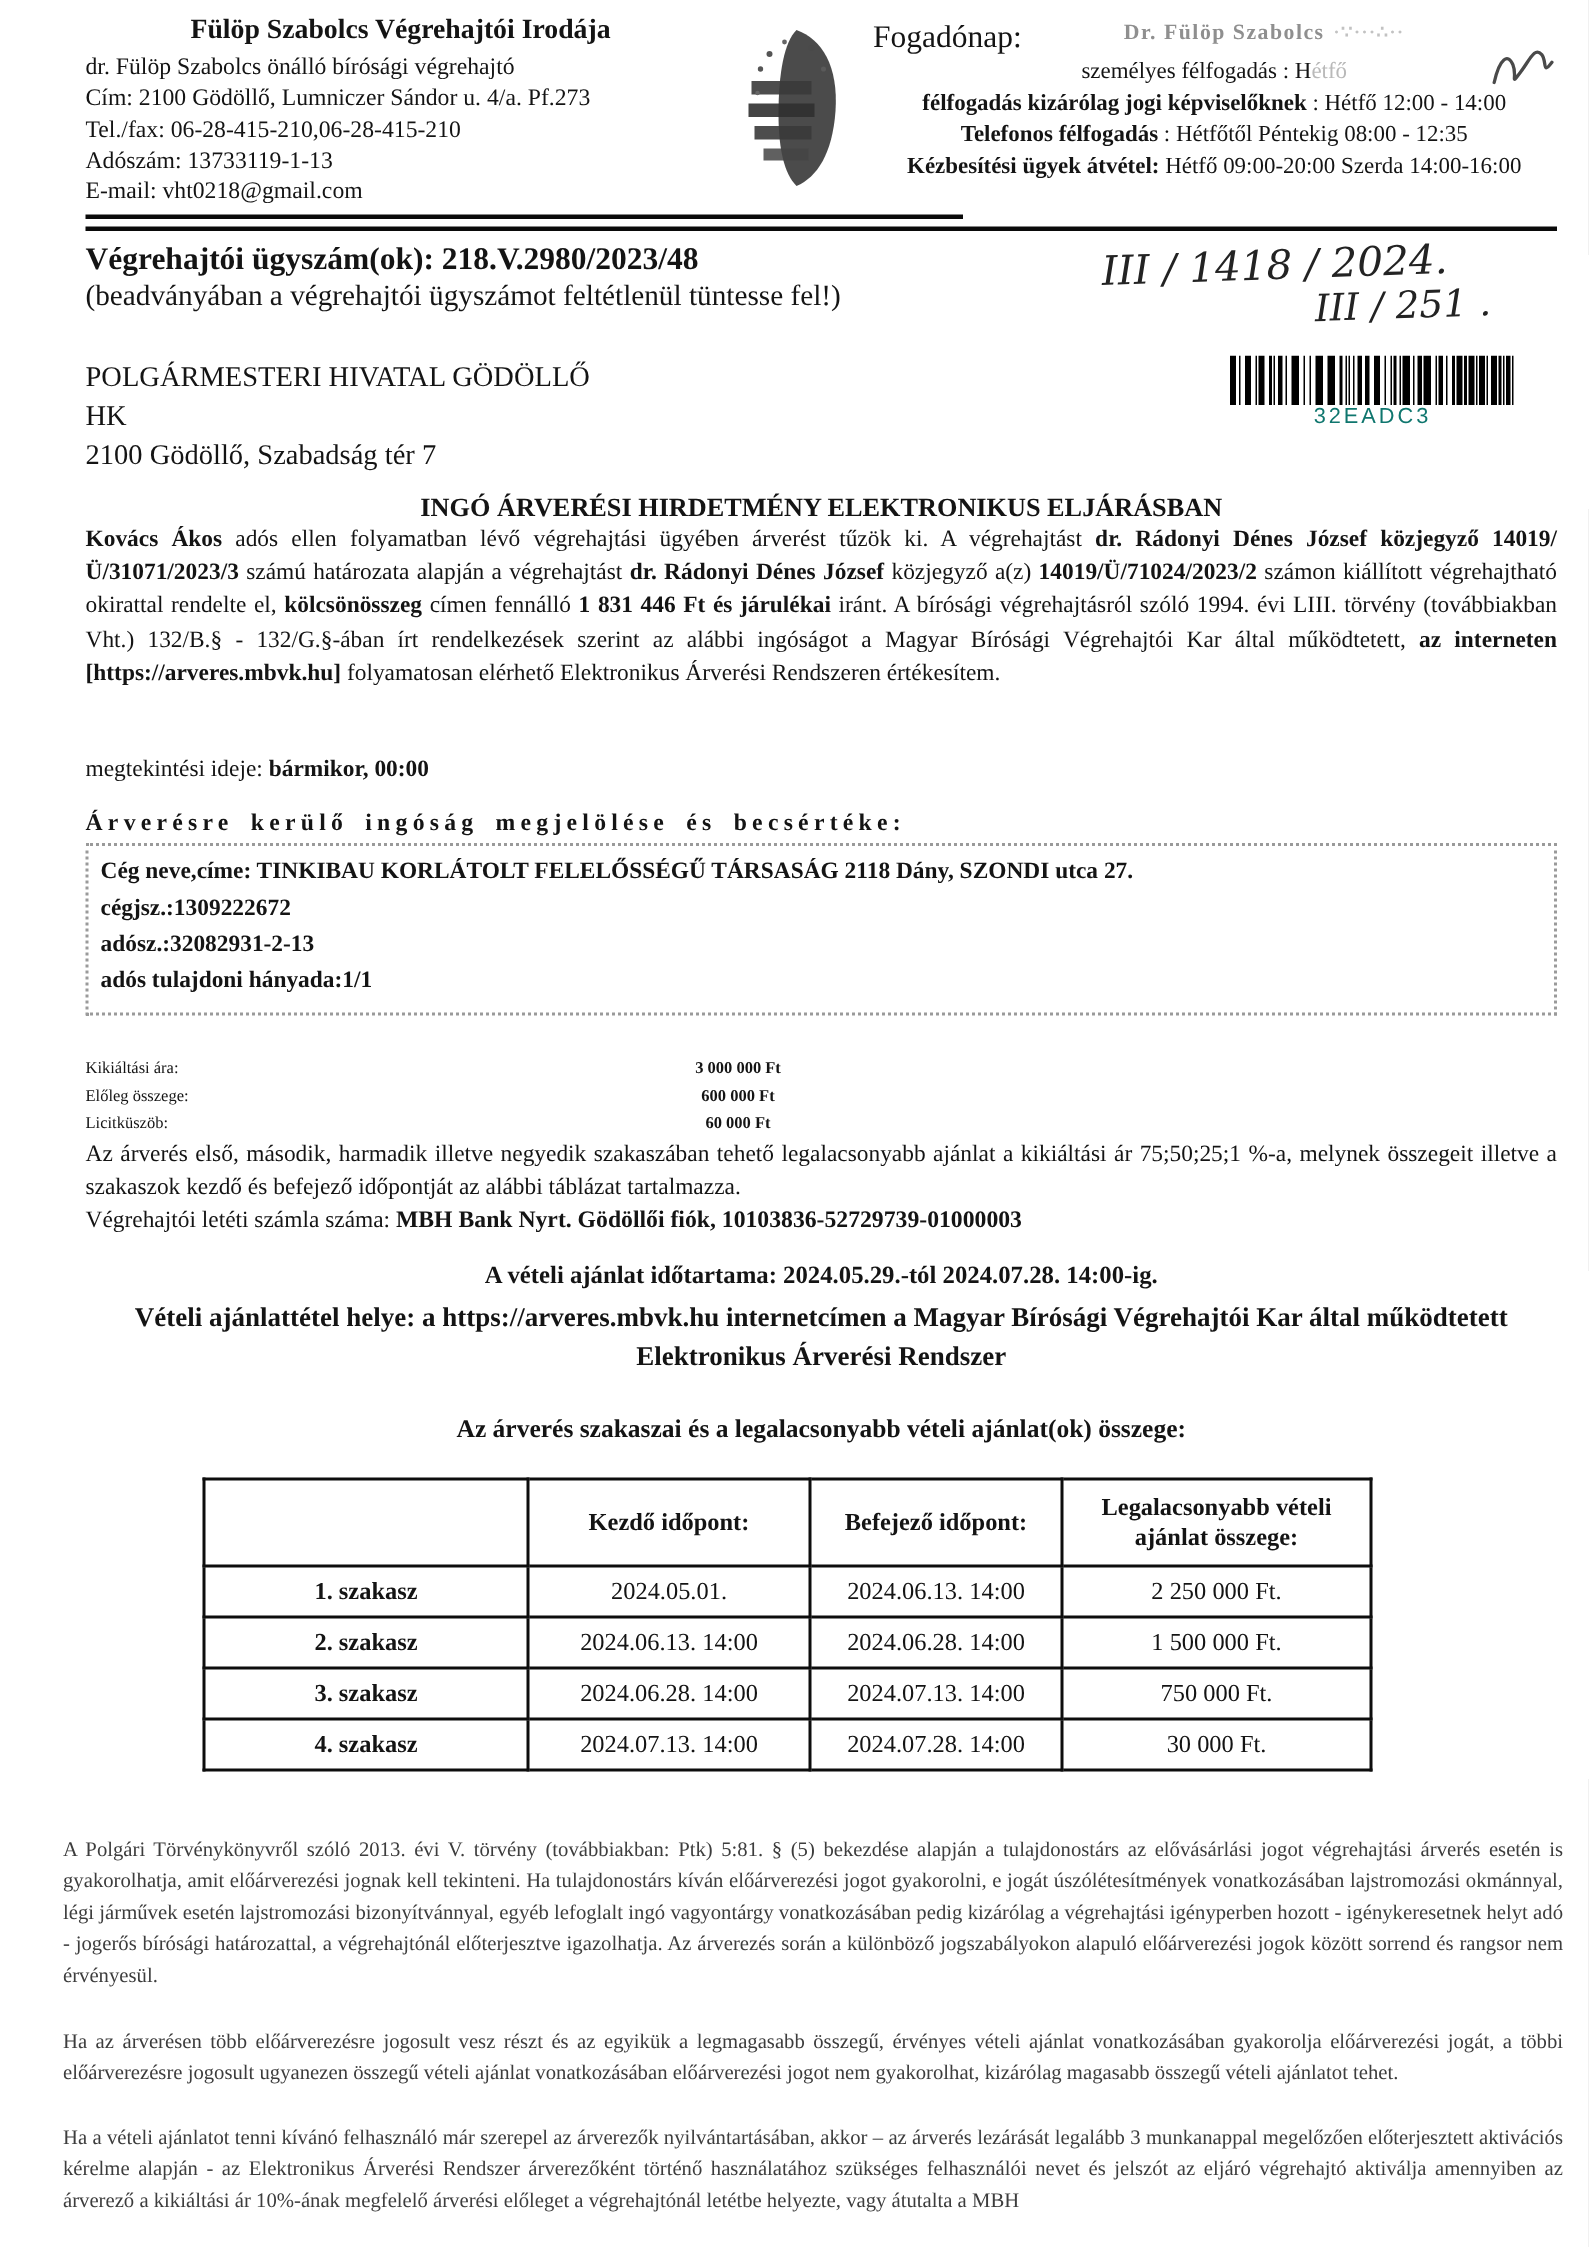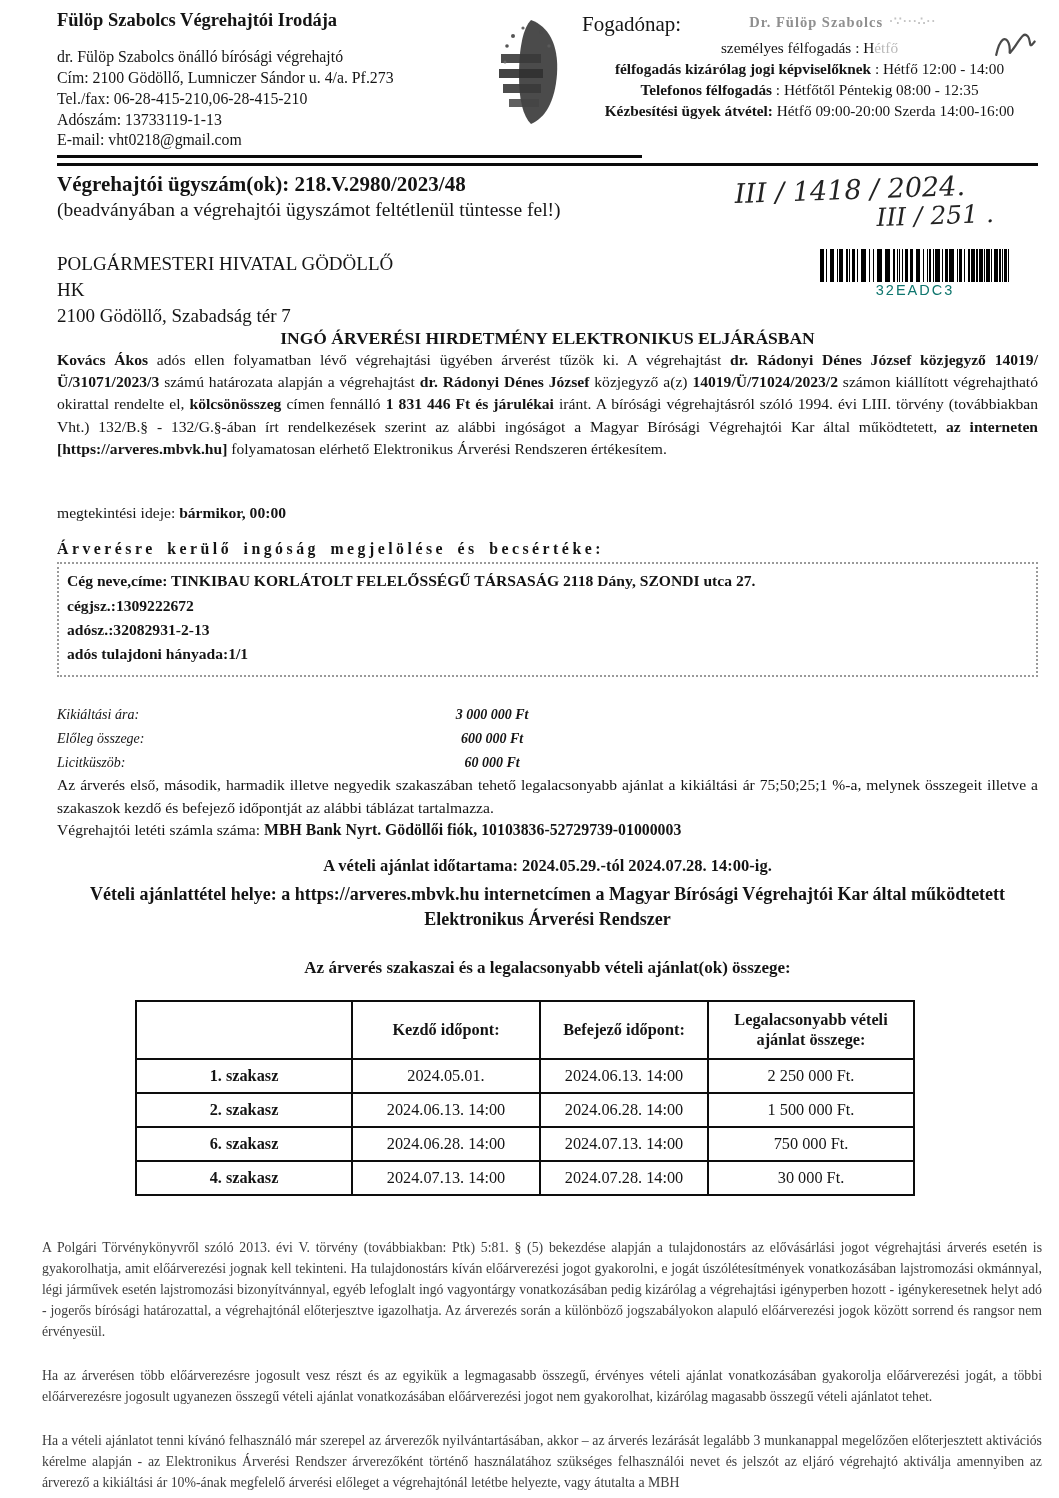--- a/index.html
+++ b/index.html
@@ -11,21 +11,21 @@
     color:#141414;
     font-family:"Liberation Serif","DejaVu Serif",serif;
     box-sizing:border-box;
     padding:10px 22px 0 57px;
     overflow:hidden;
   }
   .content{width:981px;}
   
   .hdr{display:flex;align-items:flex-start;position:relative;min-height:128px;}
   .office{width:420px;flex:0 0 auto;}
-  .office-name{font-weight:bold;font-size:18.5px;margin:0 0 16px 0;}
+  .office-name{font-weight:bold;font-size:18.5px;margin:0 0 4px 0;text-align:center;}
   .office-line{font-size:15.8px;line-height:1.32;}
   .emblem-wrap{flex:0 0 105px;padding-top:6px;text-align:center;}
   .reception{flex:1 1 auto;position:relative;padding-top:2px;}
   .rec-head{font-size:21px;display:flex;align-items:flex-start;}
   .stamp{color:#8f8f8f;font-weight:bold;font-size:14.5px;letter-spacing:1px;margin-left:68px;margin-top:2px;white-space:nowrap;}
   .stamp-dots{color:#c2c2c2;font-size:12px;margin-left:6px;}
   .rec-line{font-size:15.3px;line-height:1.38;text-align:center;}
   .rec-line .lbl{font-weight:bold;}
   .faded{color:#b9b9b9;}
   .signature{position:absolute;top:16px;right:-6px;transform:rotate(-8deg);}
@@ -42,36 +42,36 @@
     color:#232323;font-size:27px;transform:rotate(-2deg);line-height:1.15;
   }
   .handwriting .hw2{display:block;text-align:right;margin-right:-28px;font-size:25px;}
   
   .recipient{position:relative;margin-top:30px;}
   .rcp-line{font-size:19px;line-height:1.35;}
   .barcode{position:absolute;top:-2px;right:28px;width:190px;text-align:center;}
   .barcode-bars{height:33px;font-size:0;line-height:0;white-space:nowrap;overflow:hidden;}
   .barcode-label{font-family:"Liberation Sans","DejaVu Sans",sans-serif;font-size:14.5px;letter-spacing:2px;color:#0f766e;}
   
-  .doc-title{text-align:center;font-weight:bold;font-size:17.5px;}
+  .doc-title{text-align:center;font-weight:bold;font-size:17.5px;margin-top:12px;}
   .body{font-size:15.6px;line-height:1.42;margin:0;}
   .just{text-align:justify;}
   .p-otp{margin-top:4px;}
   
   .viewing{margin-top:42px;}
   .v-line{font-size:15.6px;line-height:1.45;}
   .sec-head{font-weight:bold;font-size:15.8px;letter-spacing:3.5px;word-spacing:4px;margin-top:16px;}
   .dotted-box{
     border:2px dotted #9a9a9a;
     margin-top:4px;padding:5px 8px 9px 8px;
     font-weight:bold;font-size:15.6px;line-height:1.55;
   }
   
   .prices{margin-top:26px;}
-  .price-row{display:flex;font-size:14px;line-height:1.7;font-style:italic;}
+  .price-row{display:flex;font-size:11px;line-height:1.7;}
   .price-lbl{width:300px;}
   .price-val{width:270px;text-align:center;font-weight:bold;}
   
   .acct{font-size:15.6px;line-height:1.45;}
   .acct b{font-size:15.8px;}
   .c-line1{text-align:center;font-weight:bold;font-size:16.5px;margin-top:14px;}
   .c-line2{text-align:center;font-weight:bold;font-size:18px;line-height:1.4;margin-top:6px;}
   .c-line3{text-align:center;font-weight:bold;font-size:17px;margin-top:26px;}
   
   table.stages{border-collapse:collapse;margin:22px 0 0 78px;table-layout:fixed;}
@@ -233,21 +233,21 @@
         <td>2024.06.13. 14:00</td>
         <td>2 250 000 Ft.</td>
       </tr>
       <tr>
         <td class="stage">2. szakasz</td>
         <td>2024.06.13. 14:00</td>
         <td>2024.06.28. 14:00</td>
         <td>1 500 000 Ft.</td>
       </tr>
       <tr>
-        <td class="stage">6. szakasz</td>
+        <td class="stage">3. szakasz</td>
         <td>2024.06.28. 14:00</td>
         <td>2024.07.13. 14:00</td>
         <td>750 000 Ft.</td>
       </tr>
       <tr>
         <td class="stage">4. szakasz</td>
         <td>2024.07.13. 14:00</td>
         <td>2024.07.28. 14:00</td>
         <td>30 000 Ft.</td>
       </tr>

